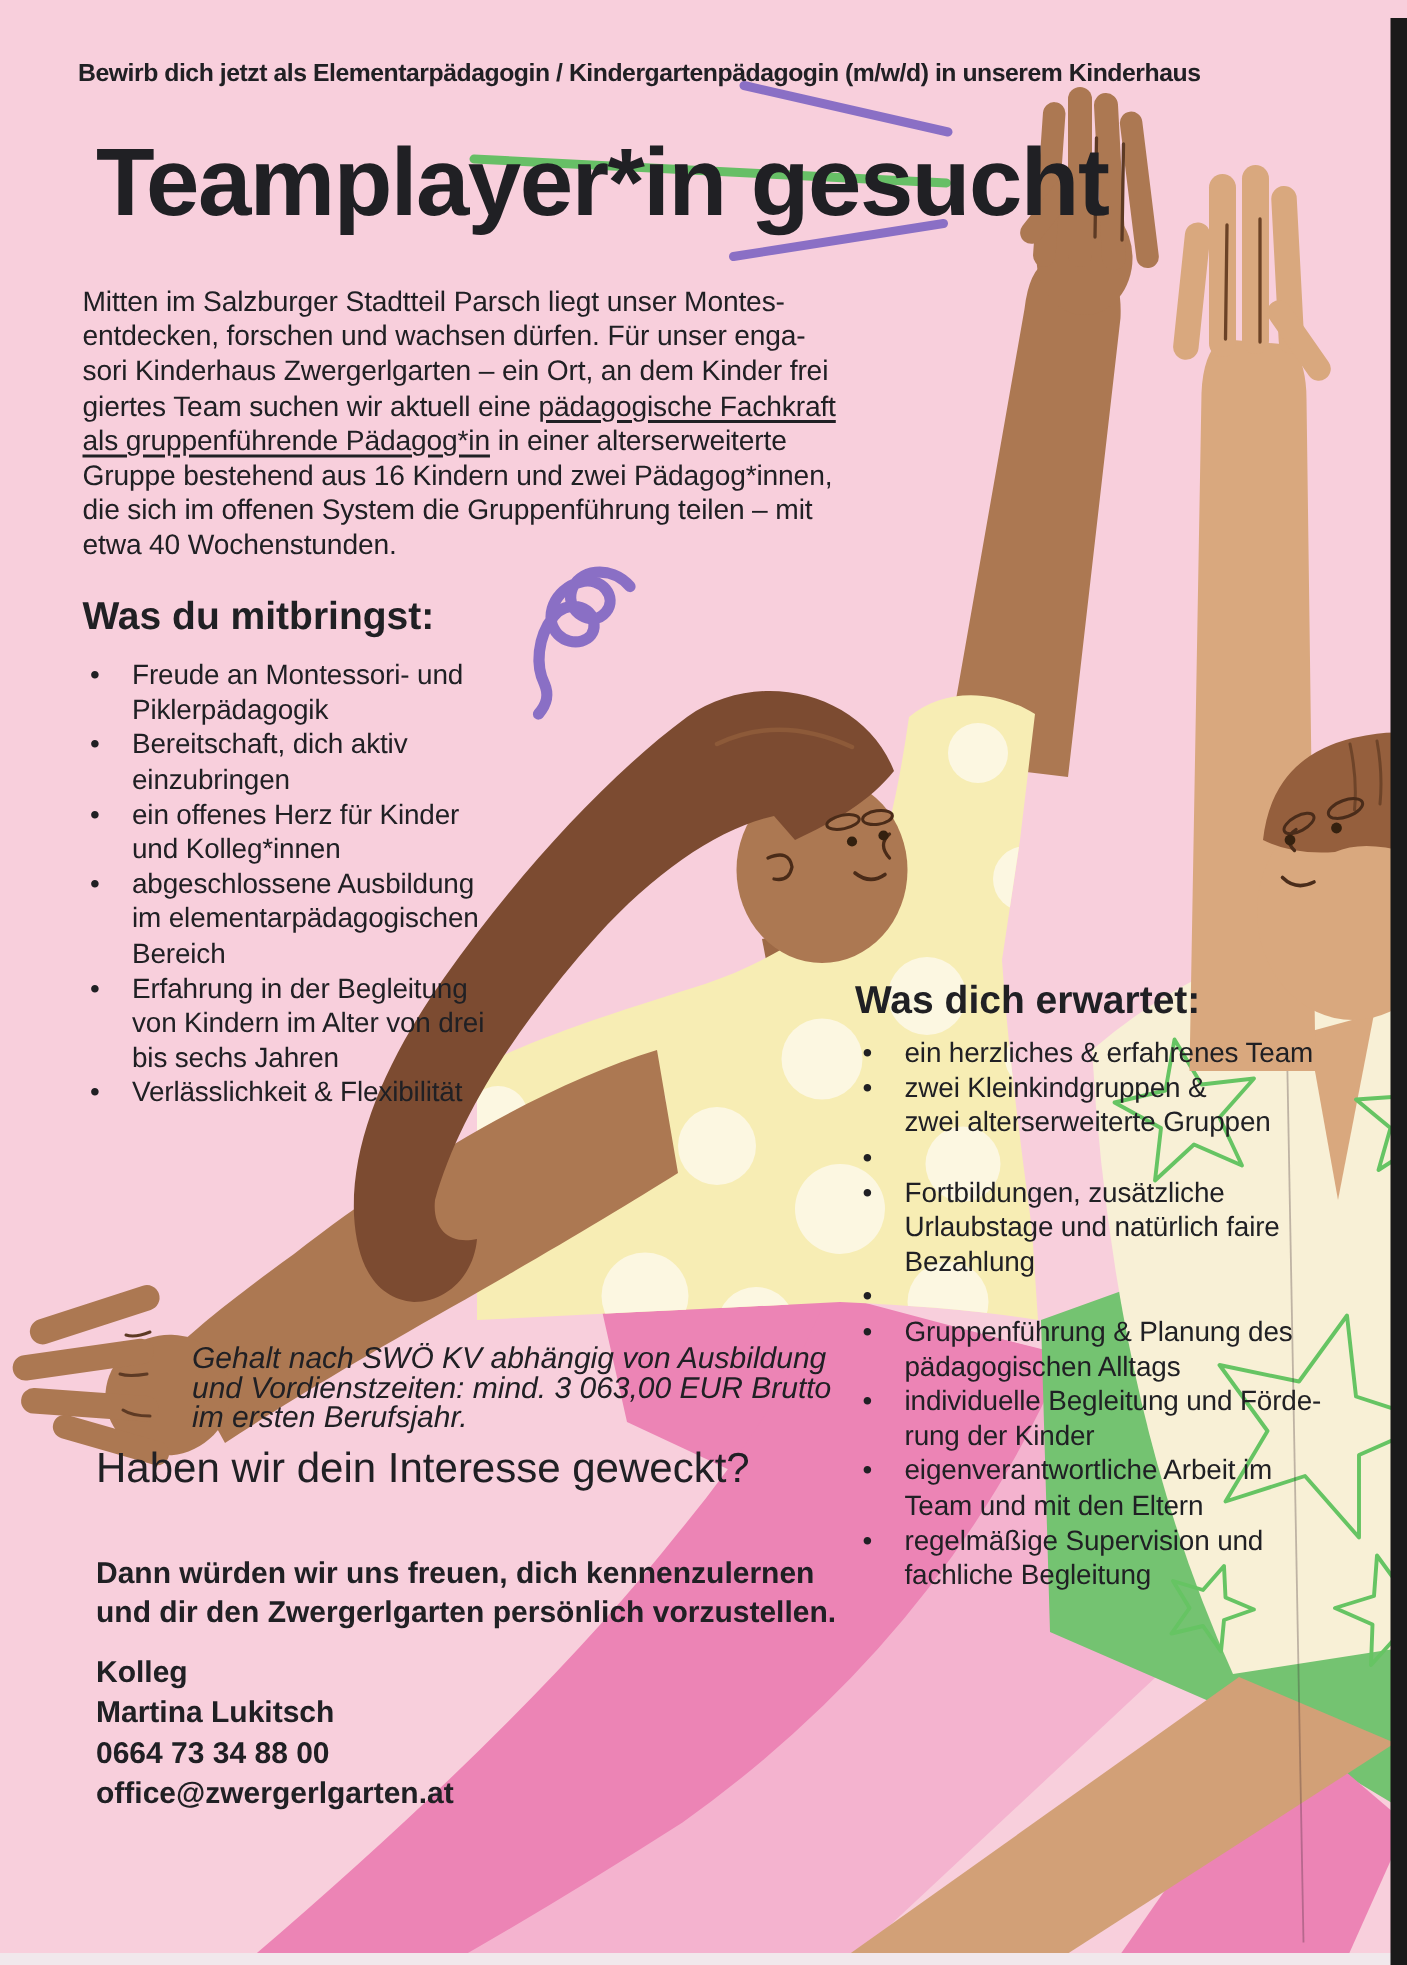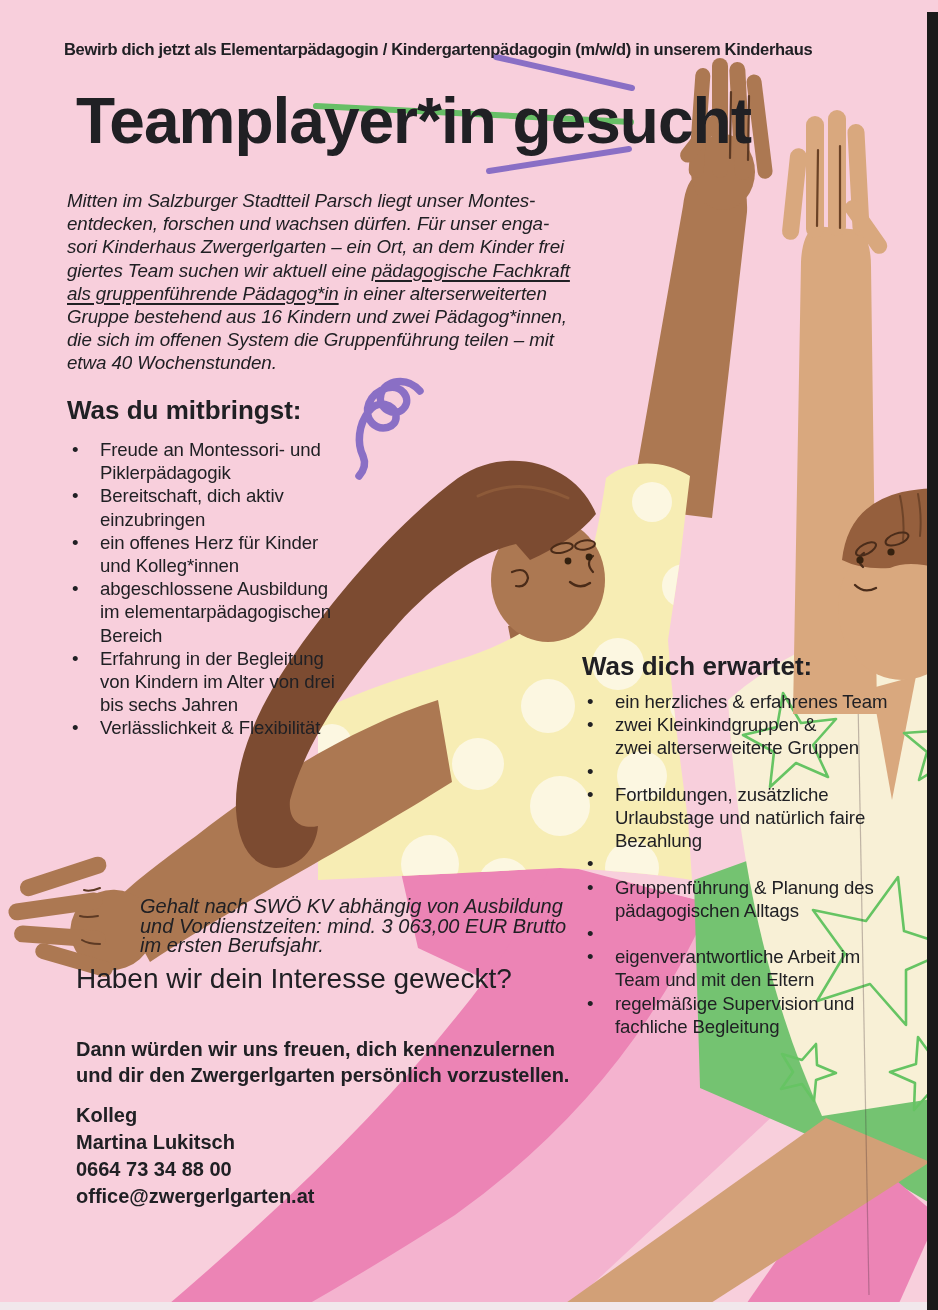--- a/index.html
+++ b/index.html
@@ -6,24 +6,24 @@
     --c-background:#f8cfdc; --c-ink:#202024; --c-accent-purple:#8a6fc5; --c-accent-green:#67bf66;
     --c-shirt-yellow:#f7edb4; --c-shirt-dot:#fcf7e1; --c-pants-pink:#ec84b5; --c-pants-pink-light:#f4b3cf;
     --c-skin-woman:#ac7852; --c-skin-partner:#d9a87e; --c-hair-woman:#7c4b31; --c-hair-partner:#955f3d;
     --c-shirt-cream:#f8f0d6; --c-star-green:#66c463; --c-shorts-green:#74c371; --c-leg-tan:#d2a077;
     --c-edge-black:#1a1a1a; --c-page-edge:#f1e8ec;
   }
   html,body{margin:0;padding:0;}
   body{width:938px;height:1310px;position:relative;overflow:hidden;background:var(--c-background);
        font-family:"Liberation Sans","DejaVu Sans",sans-serif;color:var(--c-ink);}
   svg.art{position:absolute;left:0;top:0;width:938px;height:1310px;display:block;}
-  .txt{position:absolute;z-index:2;color:var(--c-ink);margin-left:12px;}
+  .txt{position:absolute;z-index:2;color:var(--c-ink);}
   .eyebrow{left:52px;top:40px;font-size:16.5px;font-weight:700;letter-spacing:-0.3px;white-space:nowrap;}
   .title{left:64px;top:84px;font-size:64px;font-weight:700;letter-spacing:-1px;white-space:nowrap;}
-  .intro{left:55px;top:189px;font-size:18.8px;line-height:23.2px;letter-spacing:-0.1px;font-style:italic;}
+  .intro{left:55px;top:189px;font-size:18.8px;line-height:23.2px;letter-spacing:-0.1px;}
   .intro .u{text-decoration:underline;text-underline-offset:3px;text-decoration-thickness:1.5px;}
   .sec-heading{font-size:26px;font-weight:700;}
   .bring-h{left:55px;top:395px;}
   .expect-h{left:570px;top:651px;}
   .blist{font-size:18.6px;line-height:23.2px;letter-spacing:-0.1px;}
   .bring-l{left:60px;top:438px;width:330px;}
   .expect-l{left:575px;top:690px;width:350px;}
   .b-row{display:flex;align-items:flex-start;}
   .b-dot{width:28px;flex:0 0 28px;}
   .salary{left:128px;top:897px;font-size:20px;line-height:19.5px;font-style:italic;}
@@ -160,21 +160,21 @@
 </svg>
 
 <div class="txt eyebrow">Bewirb dich jetzt als Elementarpädagogin / Kindergartenpädagogin (m/w/d) in unserem Kinderhaus</div>
 <div class="txt title">Teamplayer*in gesucht</div>
 
 <div class="txt intro">
     <div><span>Mitten im Salzburger Stadtteil Parsch liegt unser Montes-</span></div>
     <div><span>entdecken, forschen und wachsen dürfen. Für unser enga-</span></div>
     <div><span>sori Kinderhaus Zwergerlgarten – ein Ort, an dem Kinder frei</span></div>
     <div><span>giertes Team suchen wir aktuell eine </span><span class="u">pädagogische Fachkraft</span></div>
-    <div><span class="u">als gruppenführende Pädagog*in</span><span> in einer alterserweiterten</span></div>
+    <div><span class="u">als gruppenführende Pädagog*in</span><span> in einer alterserweiterte</span></div>
     <div><span>Gruppe bestehend aus 16 Kindern und zwei Pädagog*innen,</span></div>
     <div><span>die sich im offenen System die Gruppenführung teilen – mit</span></div>
     <div><span>etwa 40 Wochenstunden.</span></div>
   </div>
 
 <div class="txt sec-heading bring-h">Was du mitbringst:</div>
 <div class="txt blist bring-l">
     <div class="b-row">
       <span class="b-dot">•</span>
       <div>Freude an Montessori- und<br>Piklerpädagogik</div>
@@ -220,20 +220,21 @@
     </div>
     <div class="b-row">
       <span class="b-dot">•</span>
     </div>
     <div class="b-row">
       <span class="b-dot">•</span>
       <div>Gruppenführung &amp; Planung des<br>pädagogischen Alltags</div>
     </div>
     <div class="b-row">
       <span class="b-dot">•</span>
+      <div>individuelle Begleitung und Förde-<br>rung der Kinder</div>
     </div>
     <div class="b-row">
       <span class="b-dot">•</span>
       <div>eigenverantwortliche Arbeit im<br>Team und mit den Eltern</div>
     </div>
     <div class="b-row">
       <span class="b-dot">•</span>
       <div>regelmäßige Supervision und<br>fachliche Begleitung</div>
     </div>
   </div>

